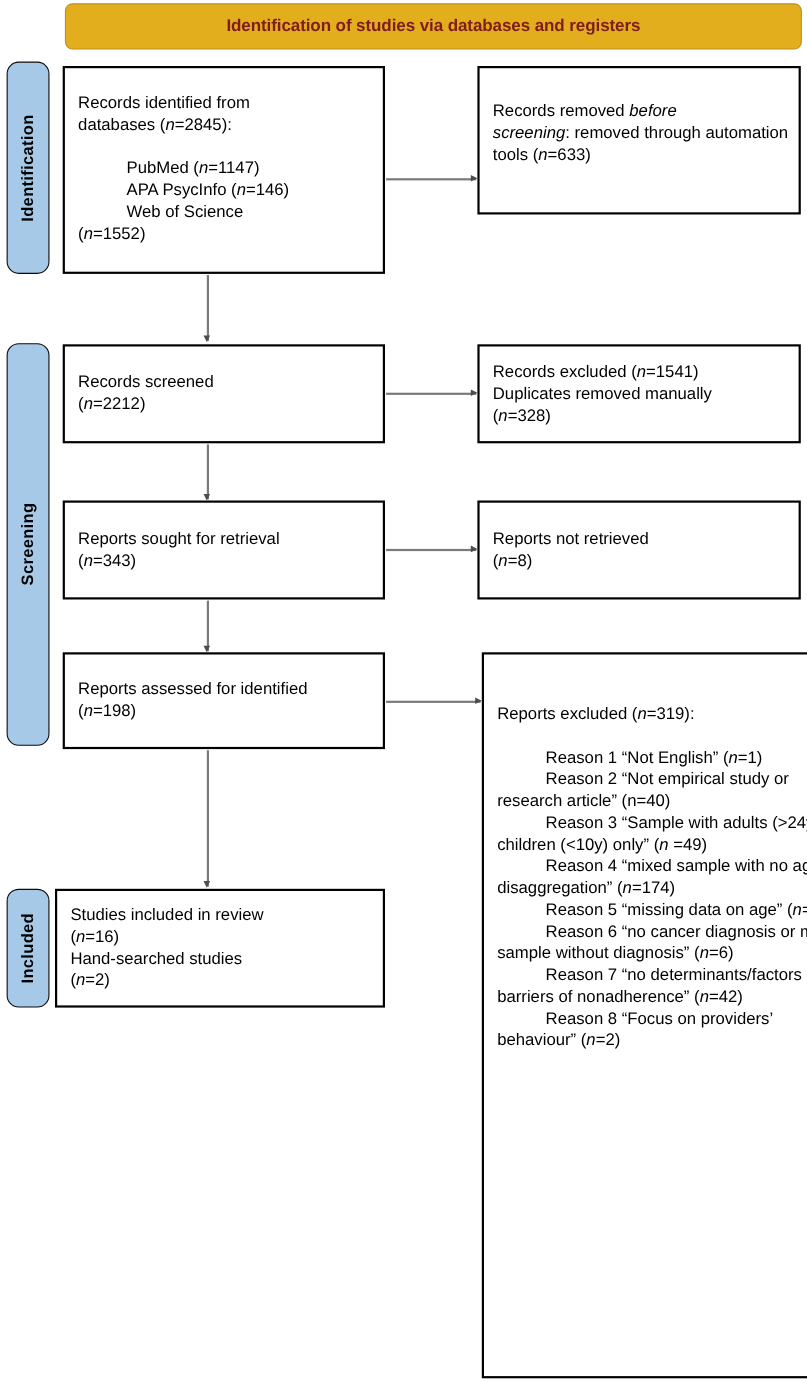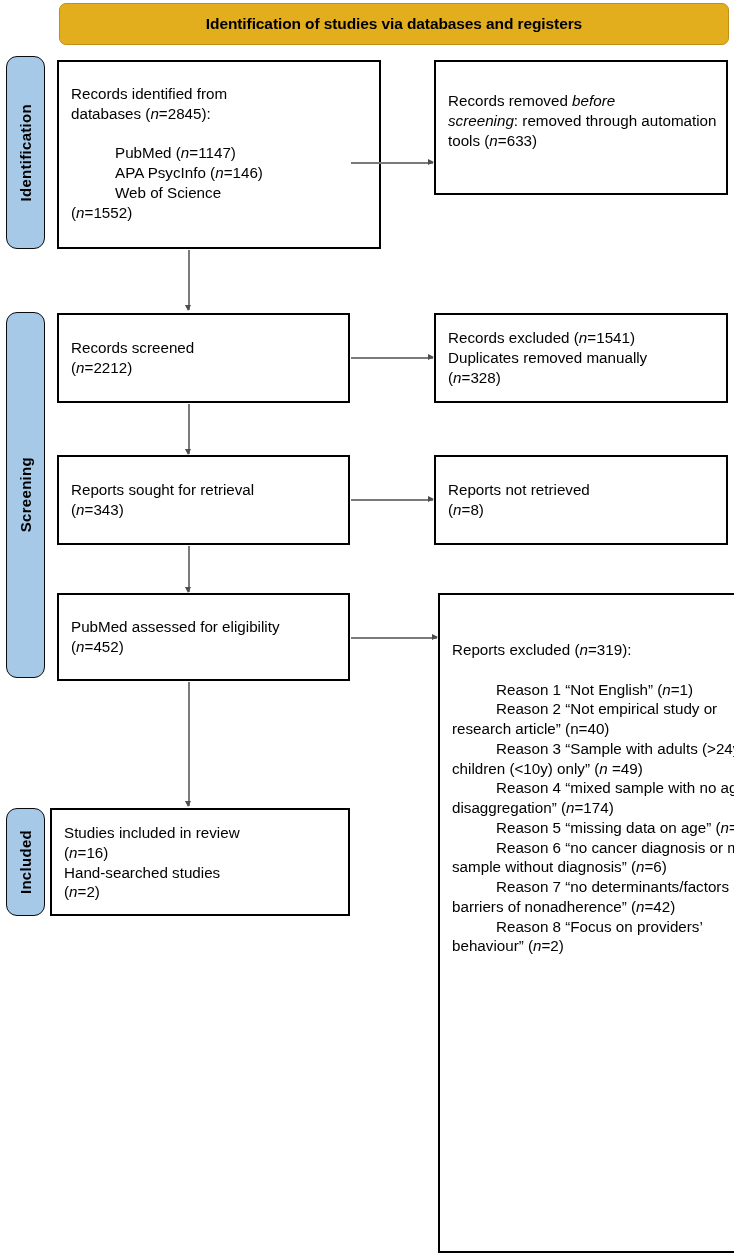--- a/index.html
+++ b/index.html
@@ -32,21 +32,21 @@
     border-radius: 7px;
     box-sizing: border-box;
     display: flex;
     align-items: center;
     justify-content: center;
   }
   .banner-text {
     font-size: 15.5px;
     font-weight: bold;
     letter-spacing: -0.1px;
-    color: #000000;
+    color: #7f1d1d;
     text-align: center;
   }
 
   
   .stage-tab {
     position: absolute;
     background: #A6C9E8;
     border: 1.6px solid #0b0b0b;
     border-radius: 11px;
     box-sizing: border-box;
@@ -142,21 +142,21 @@
   </div>
 
   <div class="stage-tab" style="left:6px; top:312px; width:39px; height:366px;">
     <span>Screening</span>
   </div>
 
   <div class="stage-tab" style="left:6px; top:808px; width:39px; height:108px;">
     <span>Included</span>
   </div>
 
-  <div class="pbox" style="left:57px; top:60px; width:324px; height:189px;padding-left:27px;">
+  <div class="pbox" style="left:57px; top:60px; width:293px; height:189px;padding-left:27px;">
     <div class="ptext" style="top:22px;">
       <span>Records identified from</span><br>
       <span>databases (</span><span class="italic">n</span><span>=2845):</span>
       <br><br>
       <span class="indent"><span>PubMed (</span><span class="italic">n</span><span>=1147)</span></span>
       <span class="indent"><span>APA PsycInfo (</span><span class="italic">n</span><span>=146)</span></span>
       <span class="indent">Web of Science</span>
       <span><span>(</span><span class="italic">n</span><span>=1552)</span></span>
     </div>
   </div>
@@ -224,22 +224,22 @@
       <div class="head"></div>
   </div>
 
   <div class="arrow-v" style="left:188px; top:546px; height:46px;">
     <div class="line"></div>
       <div class="head"></div>
   </div>
 
   <div class="pbox" style="left:57px; top:593px; width:293px; height:88px;">
     <div class="ptext vcenter">
-      <span>PubMed assessed for eligibility</span><br>
-      <span>(</span><span class="italic">n</span><span>=452)</span>
+      <span>Reports assessed for identified</span><br>
+      <span>(</span><span class="italic">n</span><span>=198)</span>
     </div>
   </div>
 
   <div class="pbox" style="left:438px; top:593px; width:350px; height:660px;">
     <div class="ptext" style="top:45px;">
       <span>Reports excluded (</span><span class="italic">n</span><span>=319):</span>
       <br><br>
       <span class="indent"><span>Reason 1 “Not English” (</span><span class="italic">n</span><span>=1)</span></span>
       <span class="indent"><span>Reason 2 “Not empirical study or research article” (n=40)</span><span class="italic"></span><span></span></span>
       <span class="indent"><span>Reason 3 “Sample with adults (&gt;24y) or children (&lt;10y) only” (</span><span class="italic">n</span><span> =49)</span></span>

